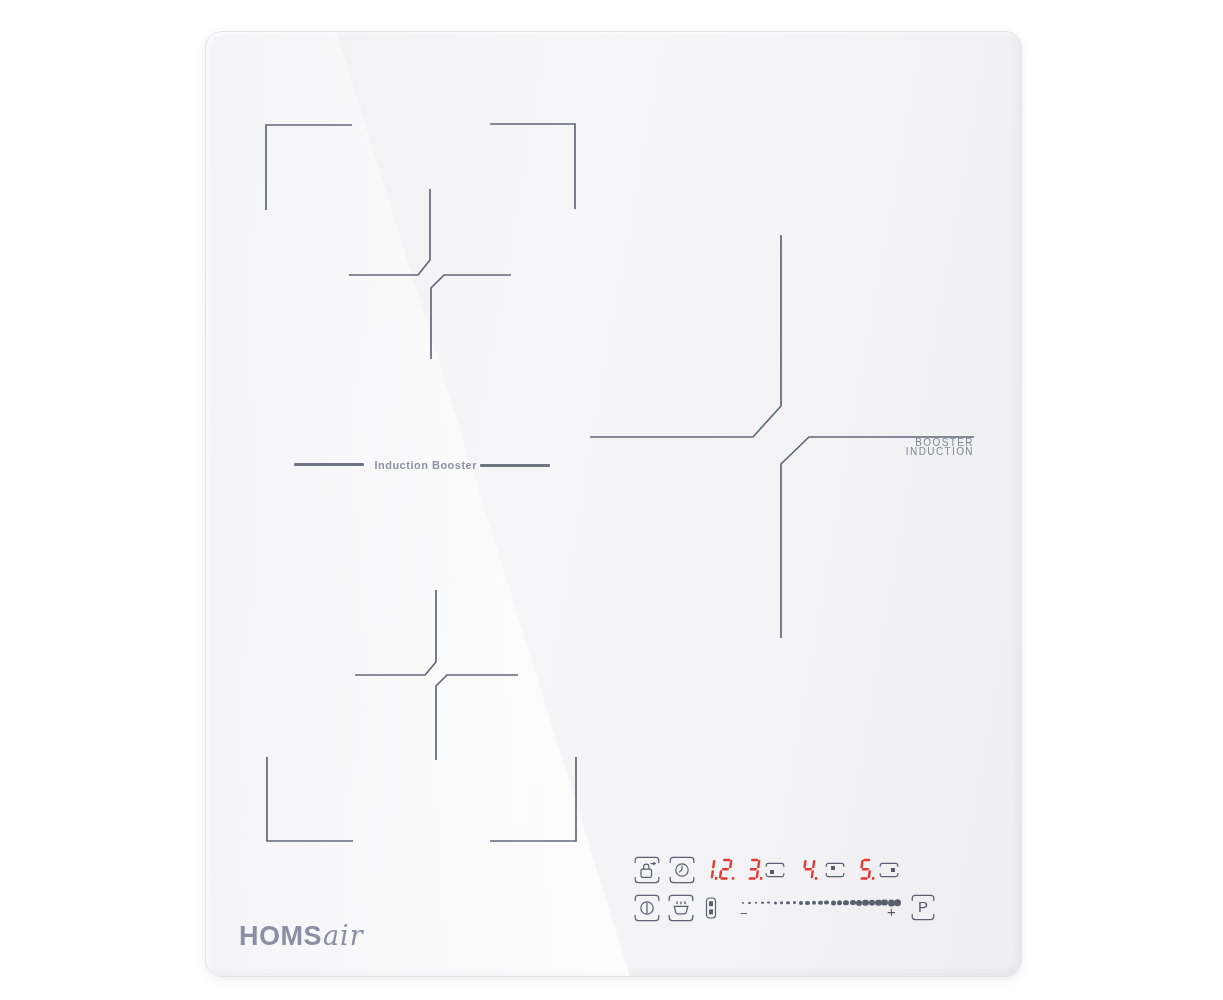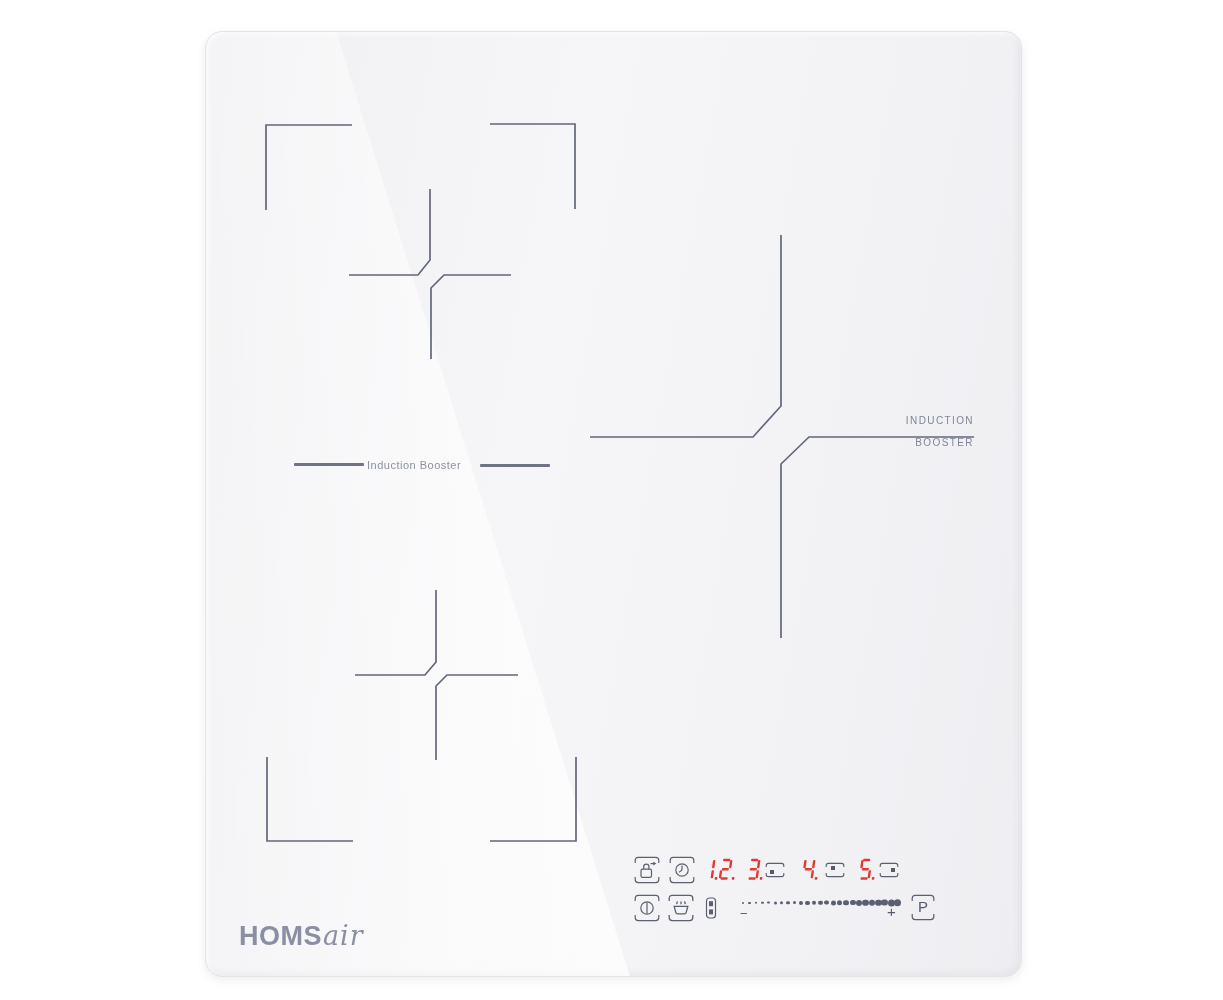--- a/index.html
+++ b/index.html
@@ -10,28 +10,28 @@
        background:linear-gradient(100deg,#f0f0f3 0%,#f6f6f8 40%,#f2f2f5 75%,#eeeef2 100%);
        border:1px solid #e3e3e8;
        box-shadow:0 3px 9px rgba(90,90,105,0.10), inset -3px -3px 7px rgba(140,140,155,0.10),
                   inset 2px 2px 5px rgba(255,255,255,0.85);}
   .reflection{position:absolute;inset:0;border-radius:17px;
        background:linear-gradient(86deg,rgba(255,255,255,0.15) 0%,rgba(255,255,255,0.85) 55%,rgba(255,255,255,0.95) 100%);
        clip-path:polygon(0 0,16% 0,52% 100%,0 100%);}
   .zones{position:absolute;left:0;top:0;}
   .zones polyline{fill:none;stroke:#62677a;stroke-width:1.7;stroke-linejoin:miter;}
   
-  .ib-text{position:absolute;left:161px;top:427px;width:110px;text-align:left;
-       font-size:11px;letter-spacing:0.5px;color:#8d92a0;}
+  .ib-text{position:absolute;left:161px;top:427px;width:110px;text-align:right;
+       font-size:11px;letter-spacing:0.5px;color:#8d92a0;font-weight:bold;}
   .ib-line{position:absolute;height:3px;background:#6f7484;border-radius:1px;}
   .ib-line.l{left:88px;top:431px;width:70px;}
   .ib-line.r{left:274px;top:432px;width:70px;}
   .rb{position:absolute;left:680px;width:88px;text-align:right;font-size:10px;
       letter-spacing:1.4px;color:#7f8498;}
-  .rb.t{top:383px;} .rb.b{top:405px;}
+  .rb.t{top:414px;} .rb.b{top:405px;}
   
   .icon{position:absolute;width:26px;height:28px;}
   .seg{position:absolute;width:17px;height:23px;}
   .pind{position:absolute;width:20px;height:16px;}
   .pos-dot{position:absolute;width:4px;height:4px;background:#565b6c;}
   .dot-bottom-left{left:4.6px;top:8.4px;}
   .dot-top-left{left:6px;top:3.6px;}
   .dot-middle-right{left:12.4px;top:6.4px;}
   .slider-dots{position:absolute;left:534px;top:864px;width:166px;height:13px;}
   .sdot{position:absolute;top:50%;transform:translateY(-50%);border-radius:50%;background:#595e70;}

